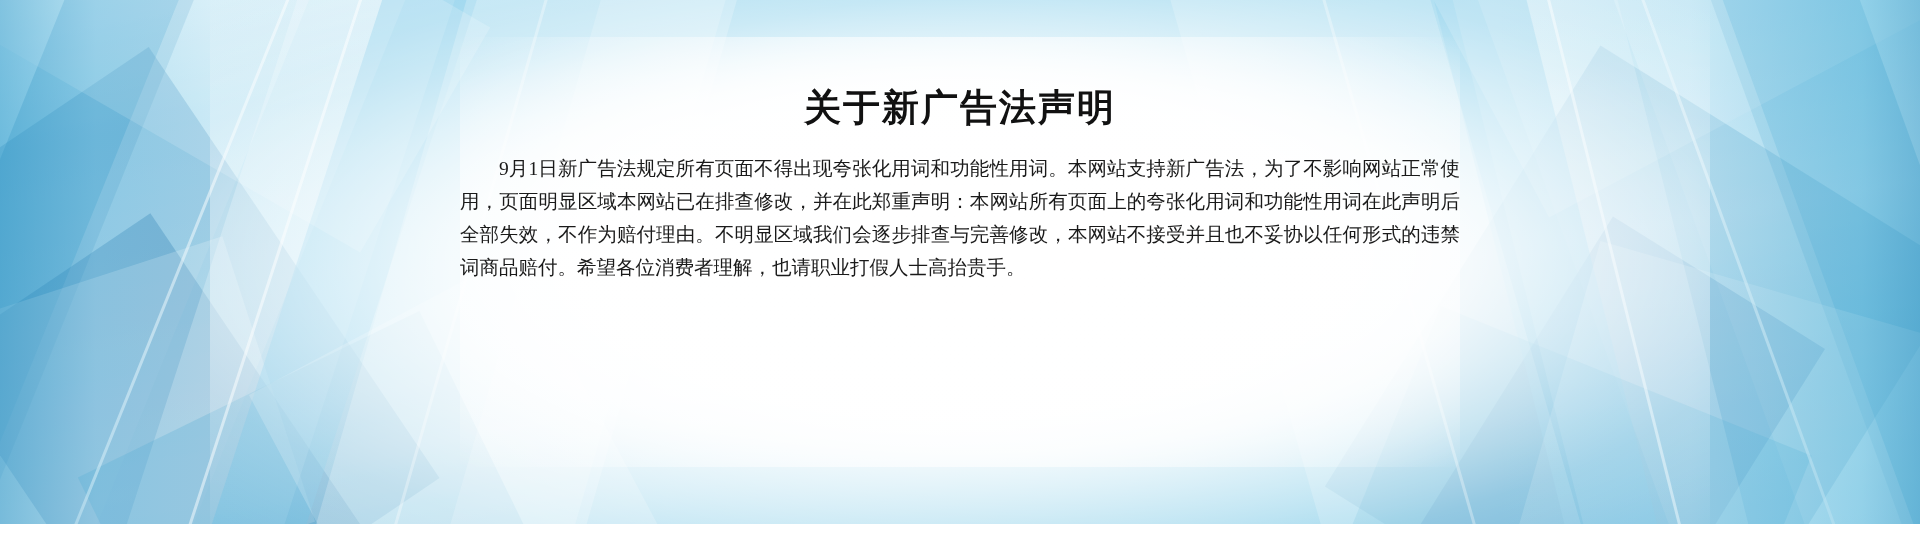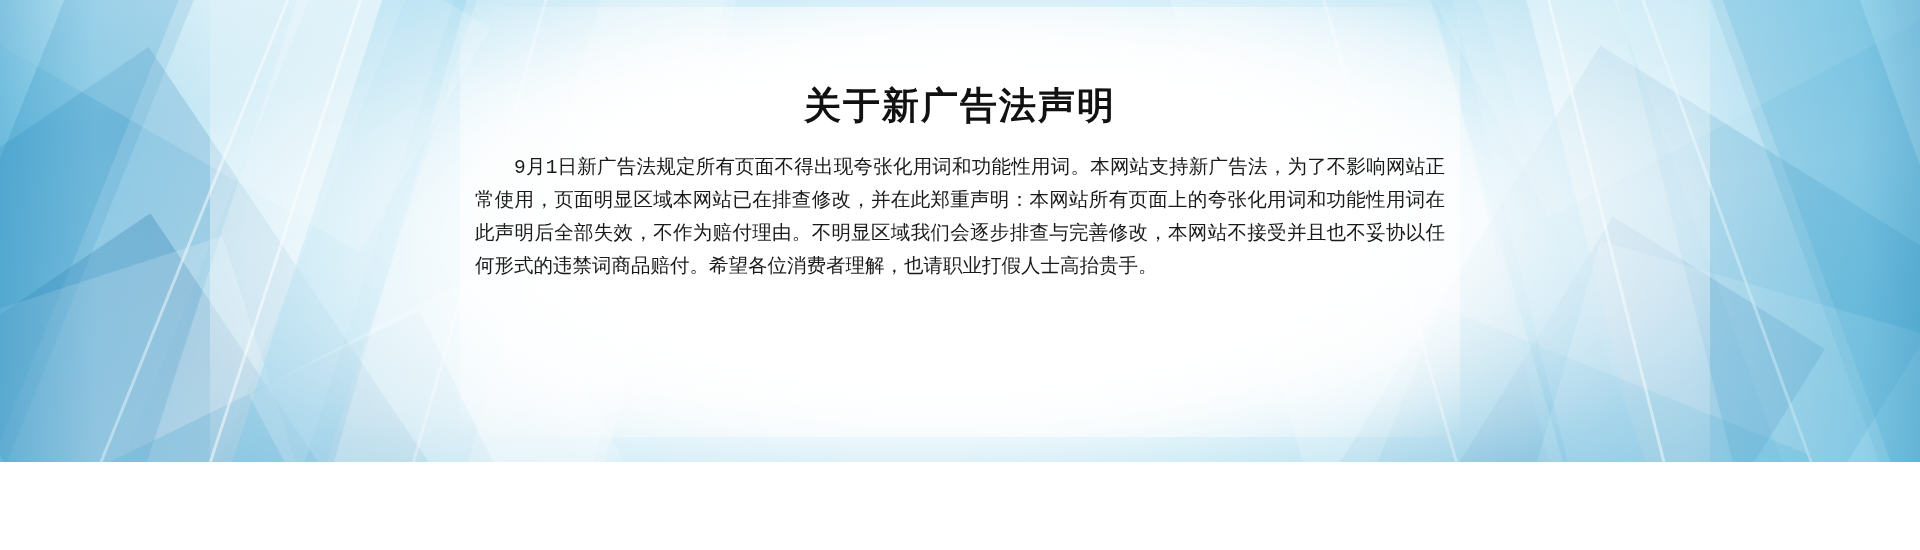--- a/index.html
+++ b/index.html
@@ -3,24 +3,24 @@
 <meta charset="utf-8">
 <style>
   html, body {
     margin: 0;
     padding: 0;
     background: #ffffff;
   }
   #banner {
     position: relative;
     width: 1920px;
-    height: 462px;
+    height: 524px;
     overflow: hidden;
     background: #7dd3fc;
-    font-family: Liberation Mono, monospace;
+    font-family: Liberation Serif, serif;
   }
 
   
   .bg-base {
     position: absolute;
     inset: 0;
     background:
       linear-gradient(170deg, #bfe5f4 0%, #8fd2ec 18%, #a8dcf0 40%, #cdeaf6 60%, #9bd6ec 82%, #7cc9e7 100%);
   }
   .bg-vert {
@@ -133,21 +133,21 @@
   }
   .body {
     margin-top: 22px;
     font-size: 19.5px;
     line-height: 33px;
     color: #1a1a1a;
     text-align: justify;
     text-justify: inter-ideograph;
   }
   .para {
-    margin: 15px;
+    margin: 0;
   }
   .para-indent {
     text-indent: 2em;
   }
 </style>
 </head>
 <body>
 
 <div id="banner">
 

